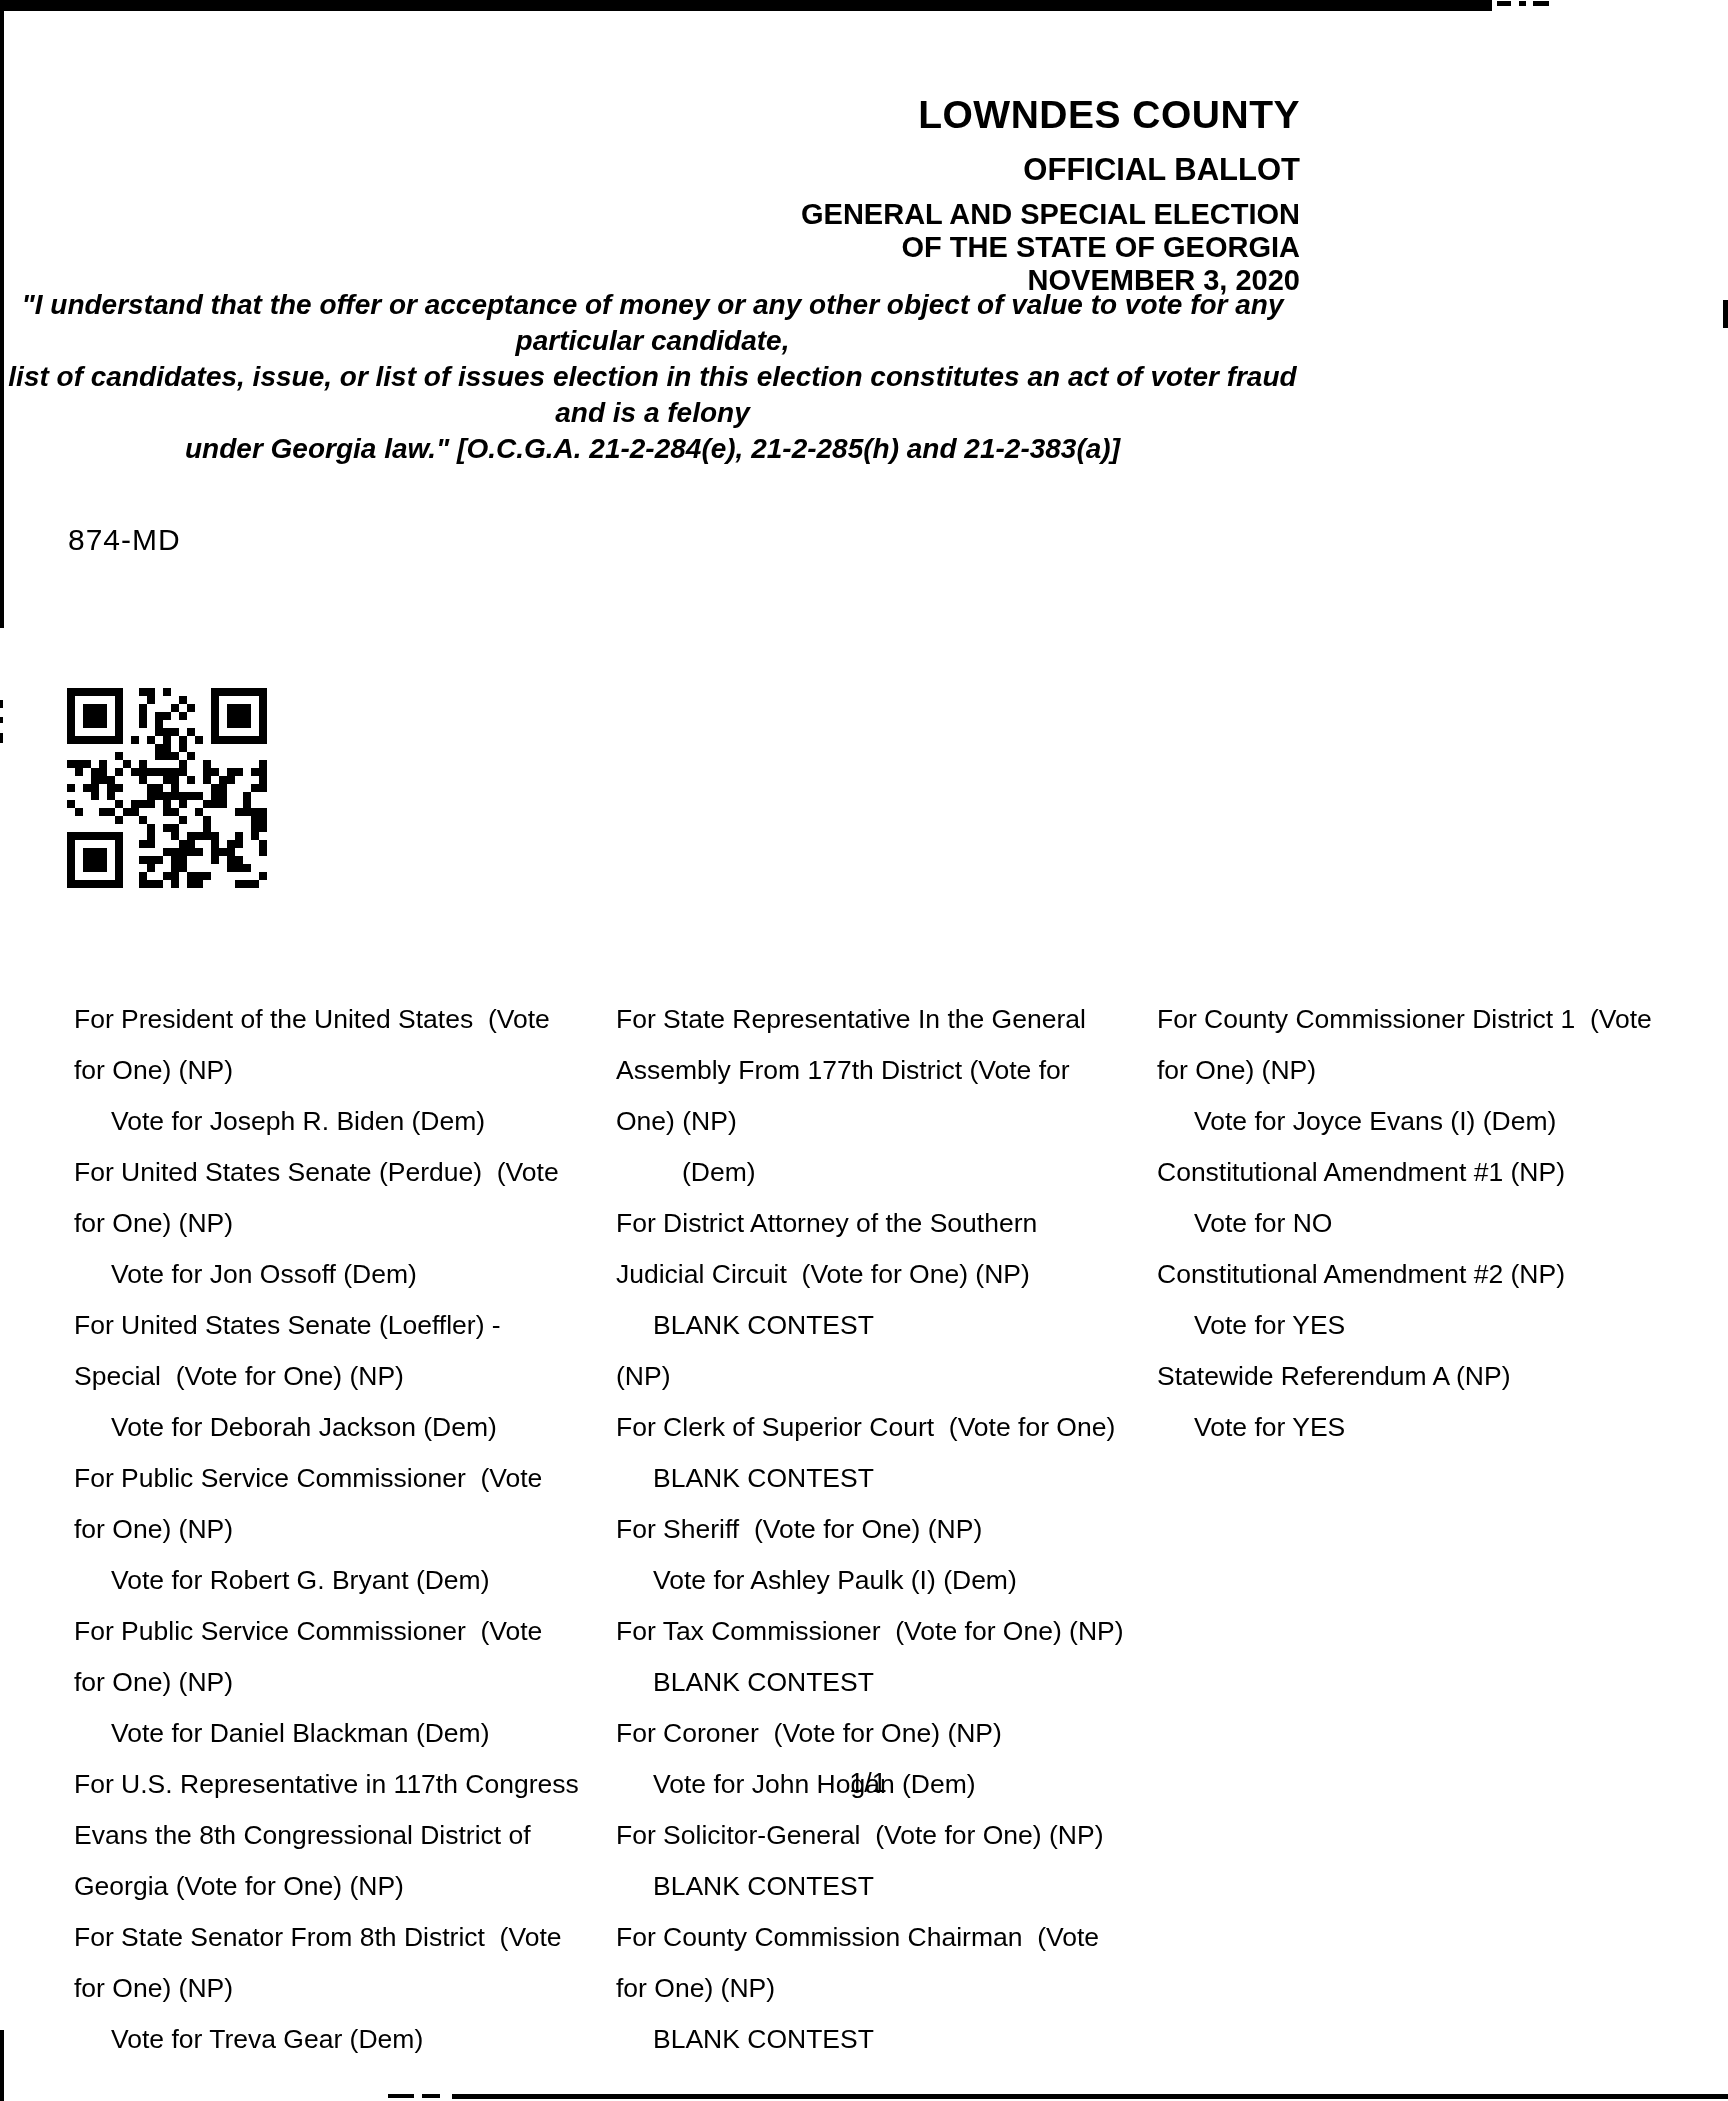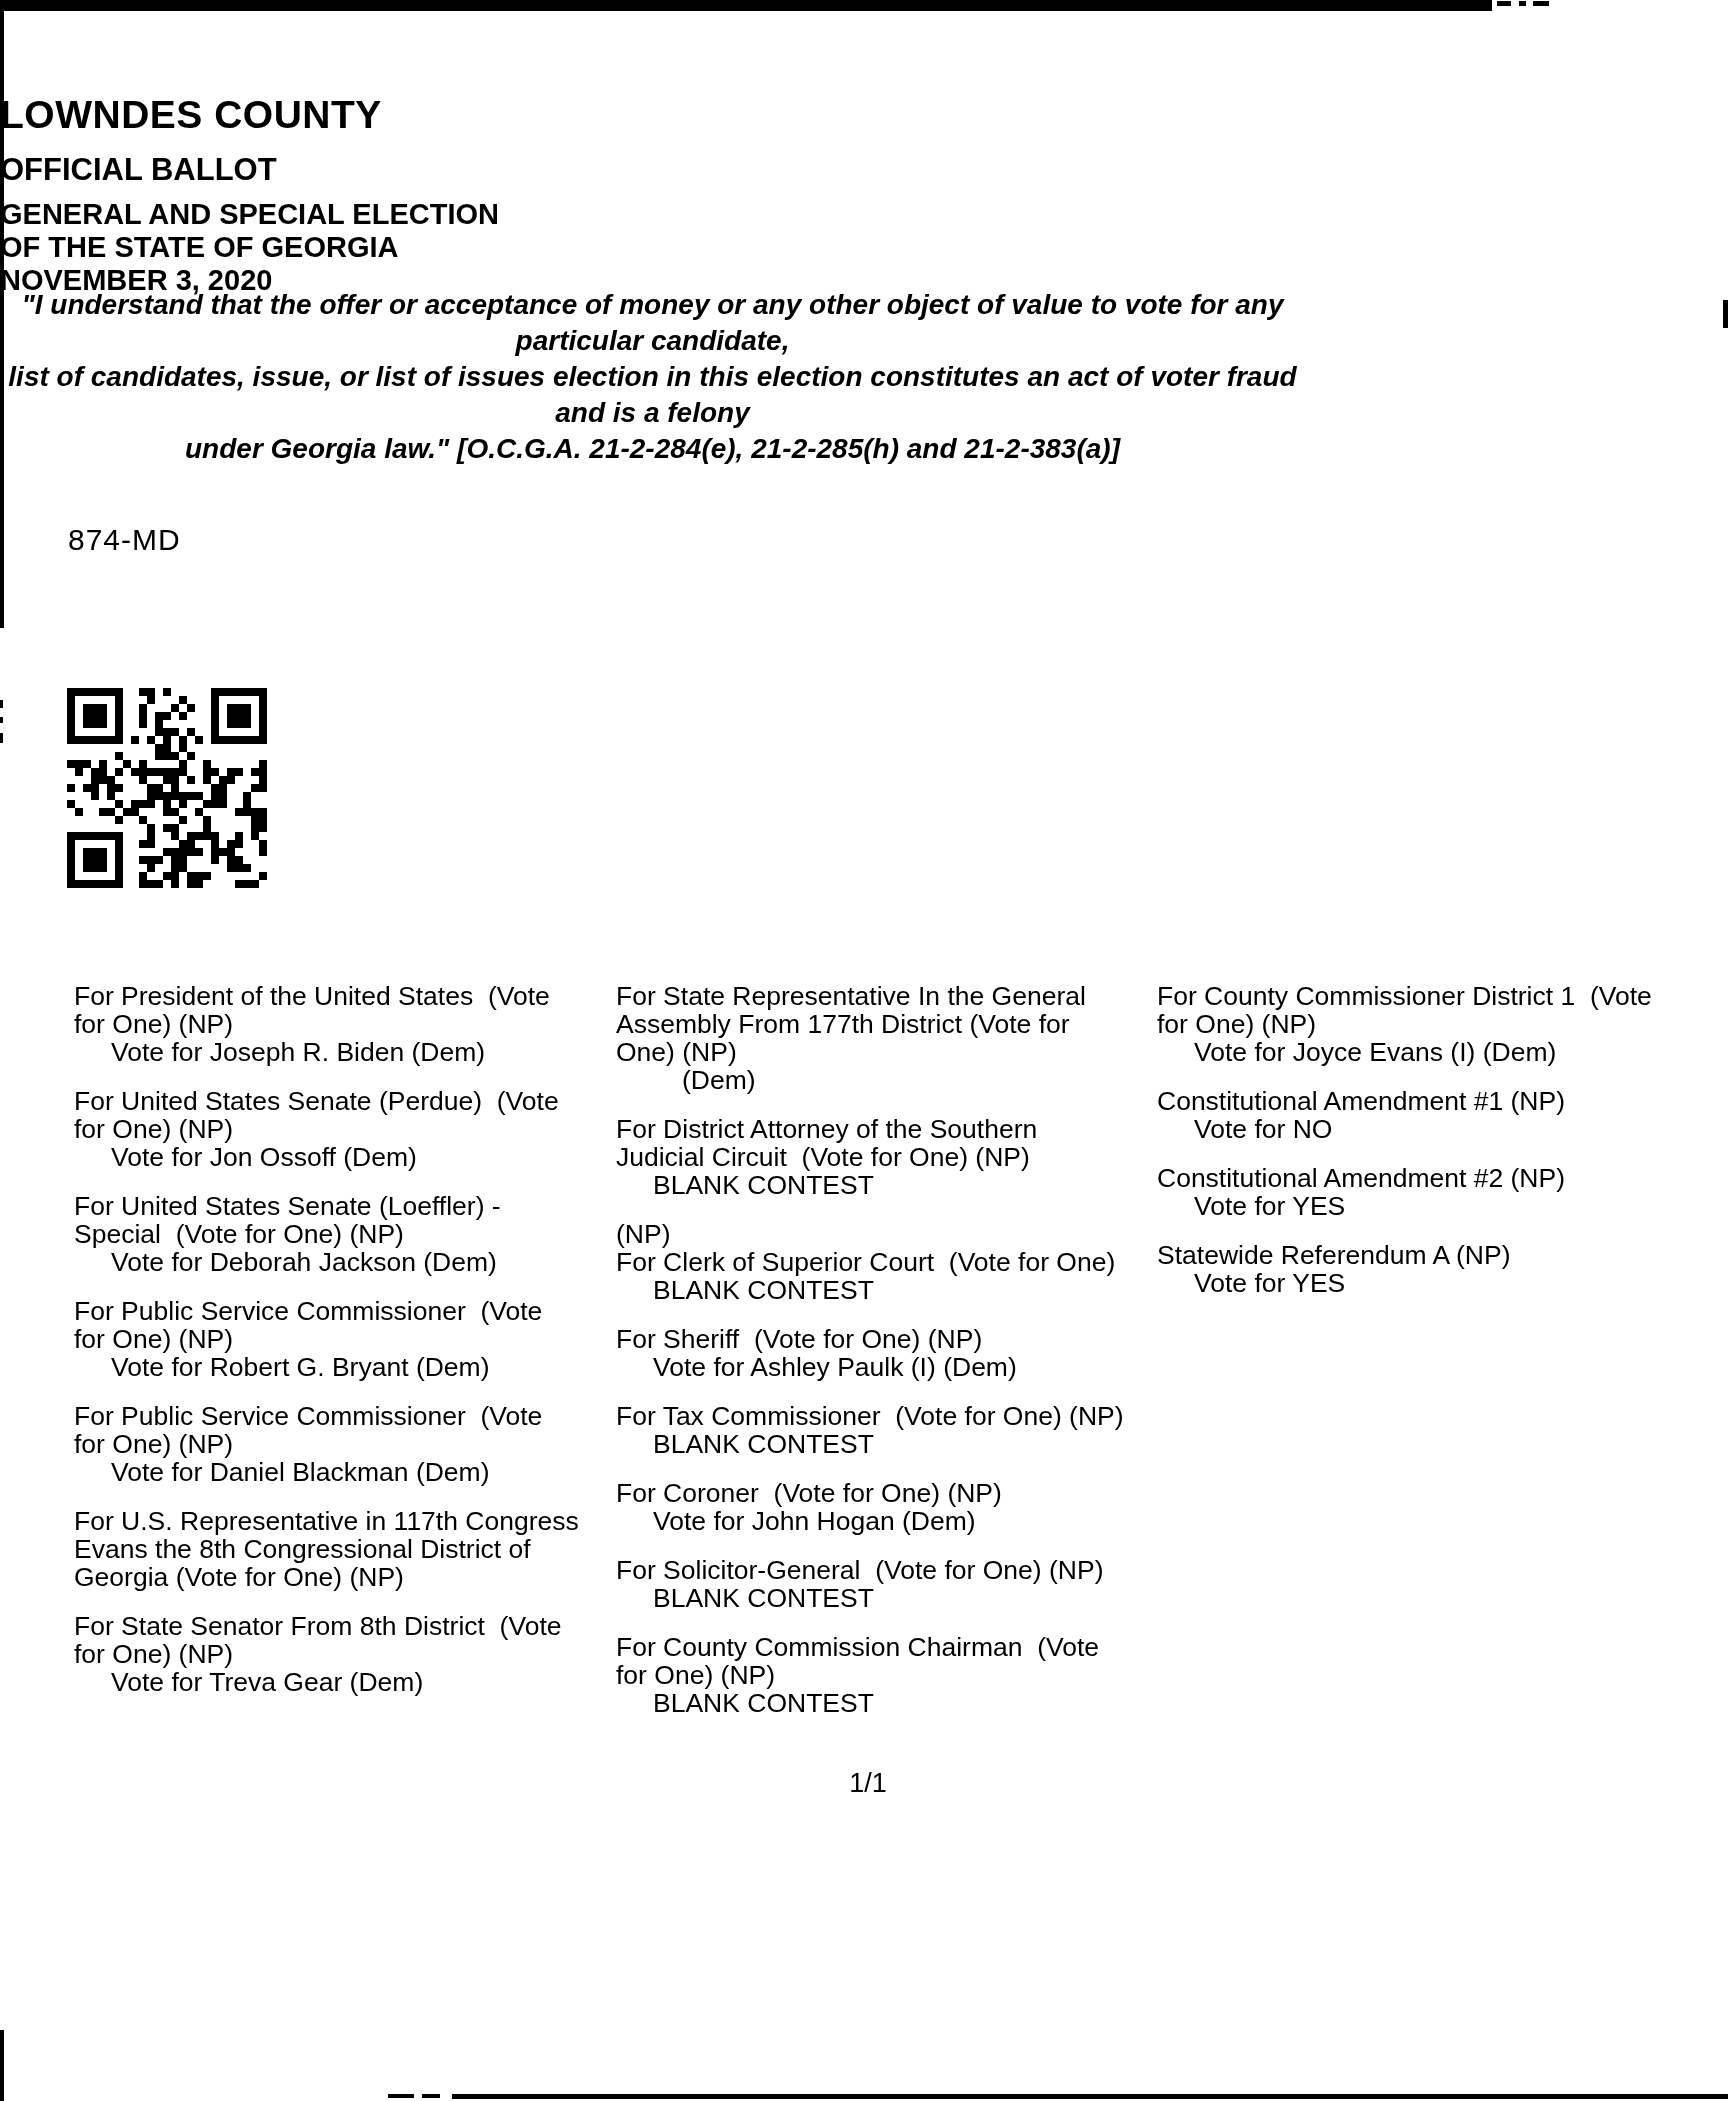--- a/index.html
+++ b/index.html
@@ -5,39 +5,39 @@
   html,body{margin:0;padding:0;}
   body{
     width:1728px;height:2101px;position:relative;overflow:hidden;
     background:#ffffff;color:#000;
     font-family:"Liberation Sans", sans-serif;
     -webkit-font-smoothing:none;
   }
   
   .mark{position:absolute;background:#000;}
   
-  .header{position:absolute;top:93px;left:0;width:1300px;text-align:left;}
+  .header{position:absolute;top:93px;left:0;width:1300px;text-align:right;}
   .county{font-size:39px;font-weight:700;letter-spacing:.5px;}
   .ballot-type{font-size:31px;font-weight:700;margin-top:15px;}
   .election-title{font-size:29px;font-weight:700;margin-top:10px;line-height:33px;}
   
   .disclaimer{position:absolute;top:287px;left:5px;width:1295px;text-align:center;
     font-style:italic;font-weight:700;font-size:28px;line-height:36px;}
   
   .ballot-id{position:absolute;top:523px;left:68px;font-size:30px;letter-spacing:1px;}
   
   .qr{position:absolute;top:688px;left:67px;width:200px;height:200px;}
   
   .cols{position:absolute;top:982px;left:0;width:1728px;}
   .ballot-col{position:absolute;top:0;font-size:26.5px;line-height:28px;}
   .col1{left:74px;width:545px;}
   .col2{left:616px;width:545px;}
   .col3{left:1157px;width:575px;}
   .contest{margin-bottom:21px;}
-  .tline,.sline{white-space:pre;}
+  .tline,.sline{white-space:pre;margin-top:23px;}
   .sline.ind1{padding-left:37px;}
   .sline.ind2{padding-left:66px;}
   
   .pagenum{position:absolute;top:1768px;left:0;width:1736px;text-align:center;font-size:27px;}
 </style>
 </head>
 <body>
 
 <div class="mark" style="left:0;top:0;width:1492px;height:11px;"></div>
 <div class="mark" style="left:1497px;top:1px;width:14px;height:5px;"></div>

